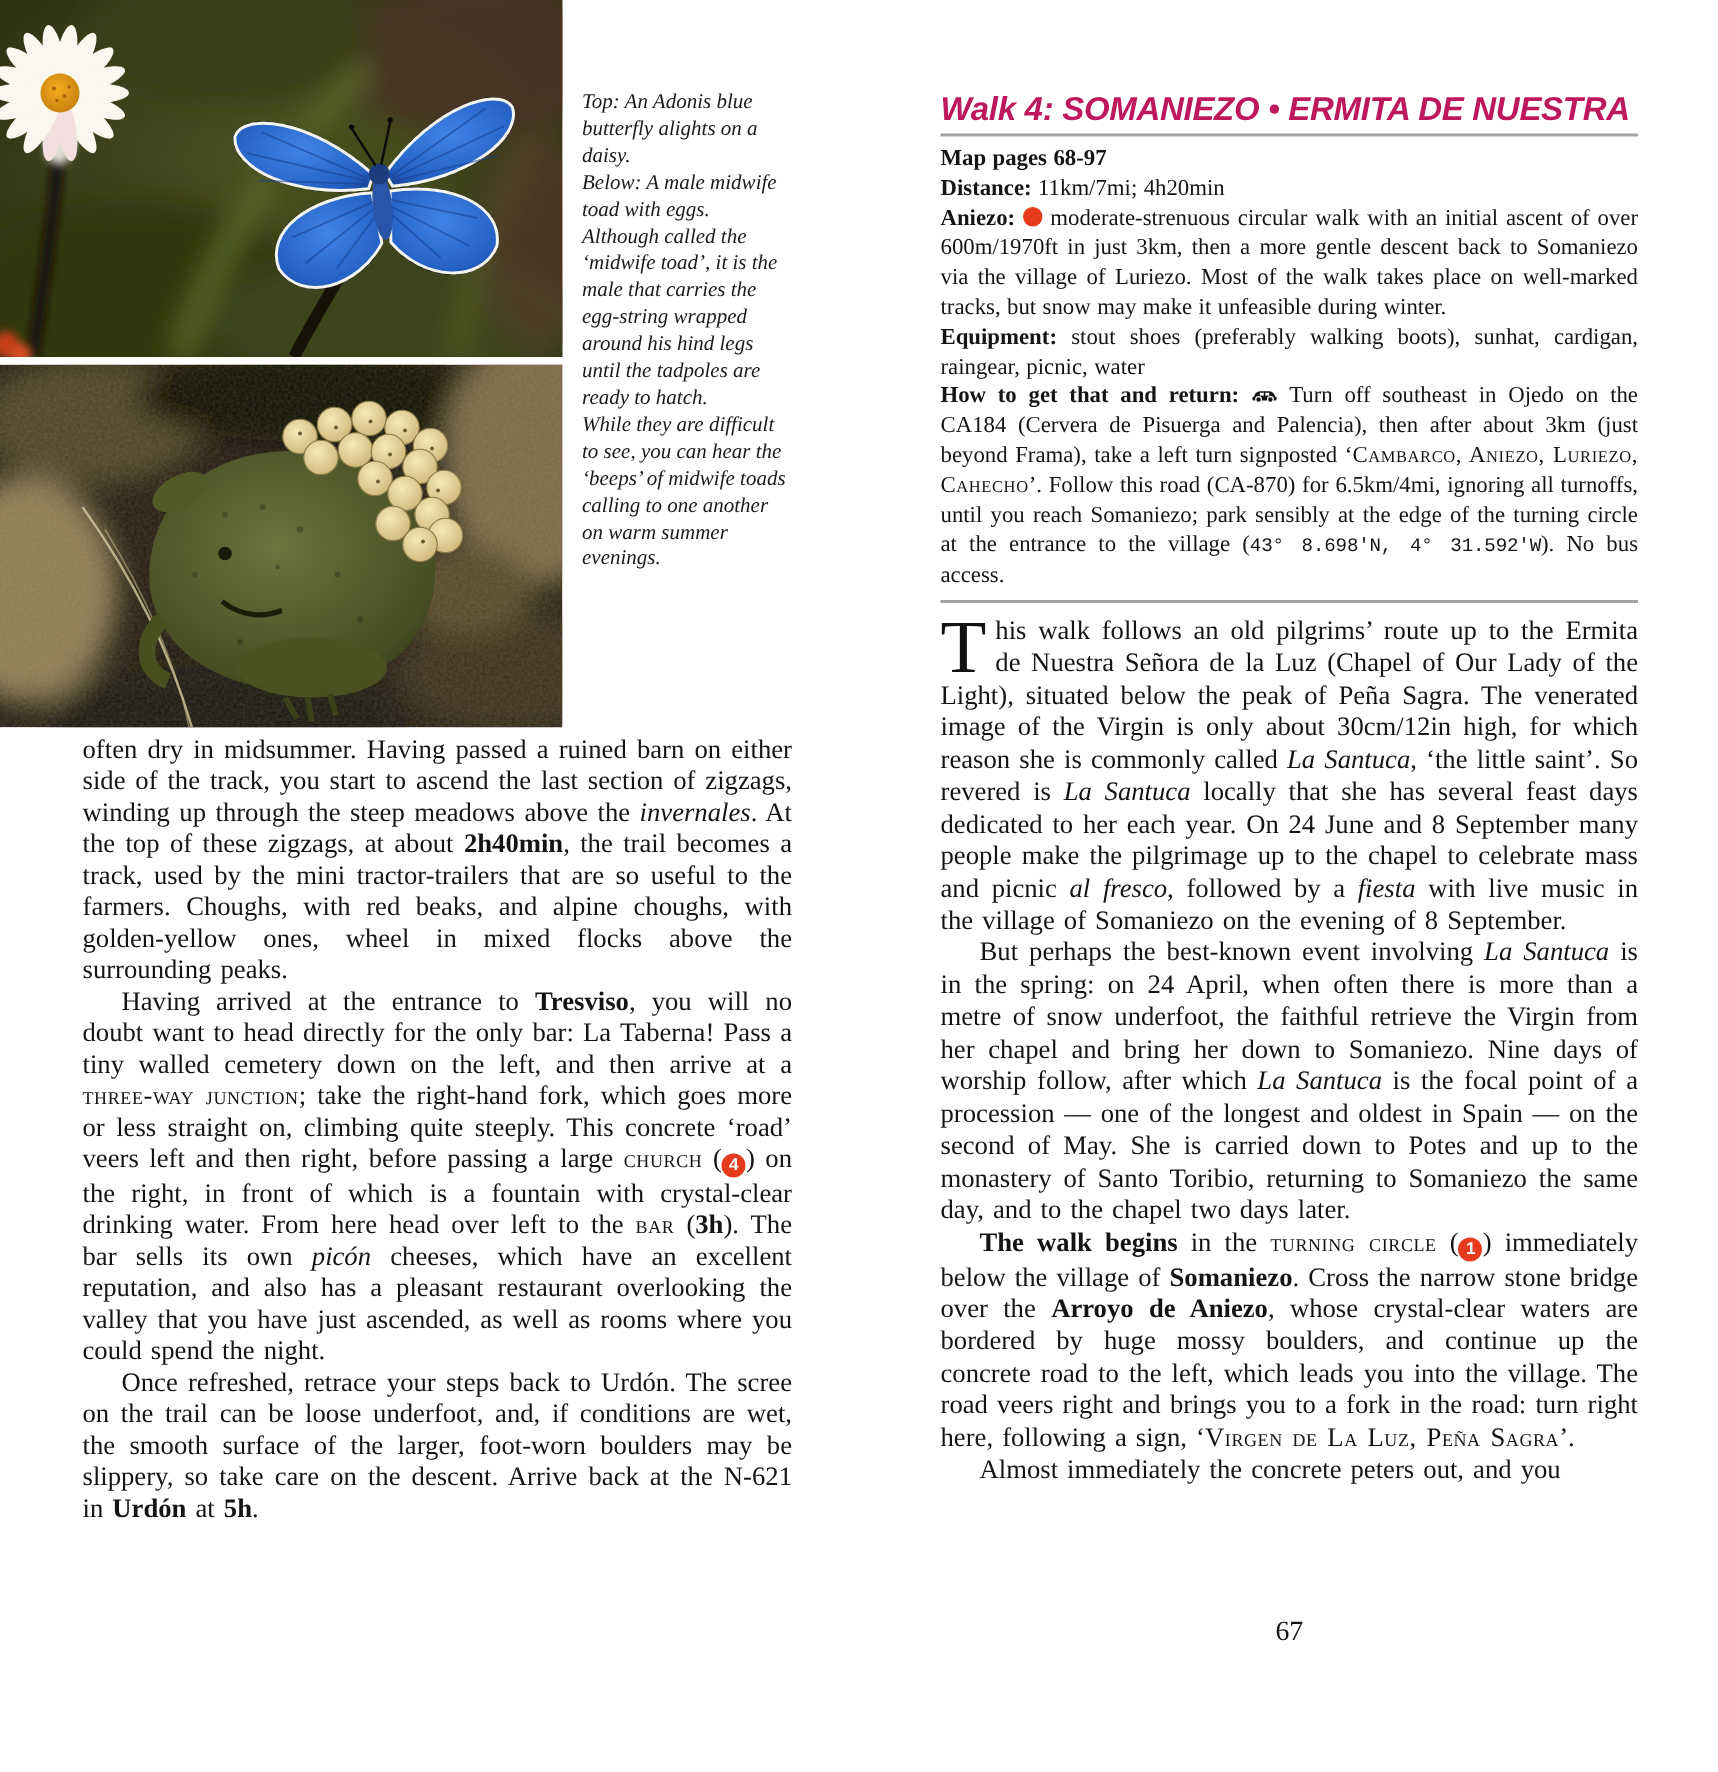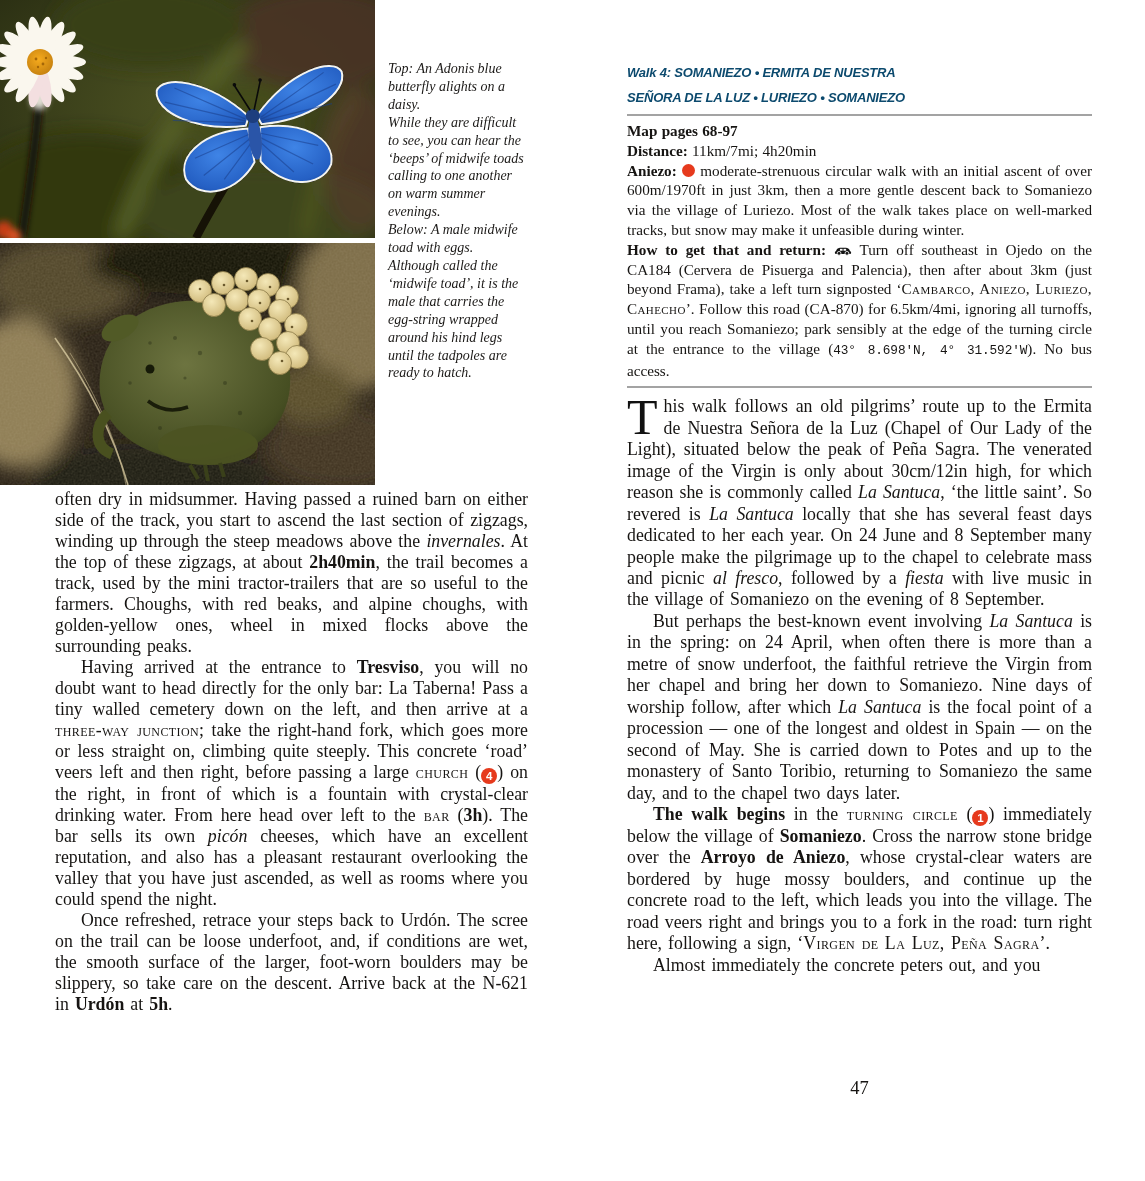--- a/index.html
+++ b/index.html
@@ -23,22 +23,22 @@
   .left-text p{margin:0;}
   p.indent{text-indent:26px;}
 
   .pageno{position:absolute;font-size:18.5px;color:#161412;text-align:center;}
   .pageno-left{left:42px;top:1078px;width:473px;}
   .pageno-right{left:627px;top:1078px;width:465px;}
 
   
   .right-page{position:absolute;left:627px;top:60px;width:465px;}
   .walk-heading{font-family:"Liberation Sans","DejaVu Sans",sans-serif;
-                font-weight:bold;font-style:italic;font-size:13px;line-height:25px;
-                color:#0c4a6e;white-space:nowrap;letter-spacing:-0.2px;margin:0;}
+                font-weight:bold;font-style:italic;font-size:22px;line-height:25px;
+                color:#be185d;white-space:nowrap;letter-spacing:-0.2px;margin:0;}
   .rule{border:none;border-top:2px solid #a3a3a3;margin:4px 0 5px 0;}
   .rule2{border:none;border-top:2px solid #a3a3a3;margin:6px 0 8px 0;}
   .info{font-size:15.2px;line-height:19.8px;text-align:justify;word-spacing:0.5px;}
   .info p{margin:0;}
   .main-text{font-size:17.8px;line-height:21.45px;text-align:justify;word-spacing:1.6px;}
   .main-text p{margin:0;}
 
   .dropcap{float:left;font-size:50px;line-height:39px;padding:2px 6px 0 0;color:#111;}
 
   
@@ -242,54 +242,54 @@
           <circle cx="260" cy="60" r="1.3"></circle>
         <circle cx="292" cy="84" r="1.3"></circle>
           <circle cx="252" cy="78" r="1.3"></circle>
           <circle cx="282" cy="118" r="1.3"></circle>
       </g>
     </svg>
   </div>
 
   <div class="caption">
       <p>Top: An Adonis blue butterfly alights on a daisy.</p>
+      <p>Below: A male midwife toad with eggs. Although called the ‘midwife toad’, it is the male that carries the egg-string wrapped around his hind legs until the tadpoles are ready to hatch.</p>
       <p>While they are difficult to see, you can hear the ‘beeps’ of midwife toads calling to one another on warm summer evenings.</p>
-      <p>Below: A male midwife toad with eggs. Although called the ‘midwife toad’, it is the male that carries the egg-string wrapped around his hind legs until the tadpoles are ready to hatch.</p>
     </div>
 
   <div class="left-text">
       <p class="">often dry in midsummer. Having passed a ruined barn on either side of the track, you start to ascend the last section of zigzags, winding up through the steep meadows above the <span class="seg-i">invernales</span>. At the top of these zigzags, at about <span class="seg-b">2h40min</span>, the trail becomes a track, used by the mini tractor-trailers that are so useful to the farmers. Choughs, with red beaks, and alpine choughs, with golden-yellow ones, wheel in mixed flocks above the surrounding peaks.</p>
       <p class="indent">Having arrived at the entrance to <span class="seg-b">Tresviso</span>, you will no doubt want to head directly for the only bar: La Taberna! Pass a tiny walled cemetery down on the left, and then arrive at a <span class="seg-sc">three-way junction</span>; take the right-hand fork, which goes more or less straight on, climbing quite steeply. This concrete ‘road’ veers left and then right, before passing a large <span class="seg-sc">church</span> (<span class="seg-badge">4</span>) on the right, in front of which is a fountain with crystal-clear drinking water. From here head over left to the <span class="seg-sc">bar</span> (<span class="seg-b">3h</span>). The bar sells its own <span class="seg-i">picón</span> cheeses, which have an excellent reputation, and also has a pleasant restaurant overlooking the valley that you have just ascended, as well as rooms where you could spend the night.</p>
       <p class="indent">Once refreshed, retrace your steps back to Urdón. The scree on the trail can be loose underfoot, and, if conditions are wet, the smooth surface of the larger, foot-worn boulders may be slippery, so take care on the descent. Arrive back at the N-621 in <span class="seg-b">Urdón</span> at <span class="seg-b">5h</span>.</p>
     </div>
 
 
   <div class="right-page">
     <h1 class="walk-heading">
       <div>Walk 4: SOMANIEZO • ERMITA DE NUESTRA</div>
-      <div>SEÑORA DE LA LUZ • LURIEZO • SOMANIEZO</div>
     </h1>
     <hr class="rule">
     <div class="info">
         <p class=""><span class="seg-b">Map pages 68-97</span></p>
         <p class=""><span class="seg-b">Distance: </span>11km/7mi; 4h20min</p>
         <p class=""><span class="seg-b">Aniezo: </span><span class="seg-dot"></span> moderate-strenuous circular walk with an initial ascent of over 600m/1970ft in just 3km, then a more gentle descent back to Somaniezo via the village of Luriezo. Most of the walk takes place on well-marked tracks, but snow may make it unfeasible during winter.</p>
+        <p class=""><span class="seg-b">Equipment: </span>stout shoes (preferably walking boots), sunhat, cardigan, raingear, picnic, water</p>
         <p class=""><span class="seg-b">How to get that and return: </span><span class="car-icon"><svg width="18" height="12" viewBox="0 0 20 13">
               <path d="M2 9 Q2.5 4.5 6.5 4 L13.5 4 Q17.5 4.5 18 9 Z" fill="#141414"></path>
               <rect x="1" y="8" width="18" height="3" rx="1.2" fill="#141414"></rect>
               <circle cx="5.6" cy="10.2" r="2.1" fill="#141414" stroke="#ffffff" stroke-width="0.9"></circle>
               <circle cx="14.4" cy="10.2" r="2.1" fill="#141414" stroke="#ffffff" stroke-width="0.9"></circle>
               <rect x="6.6" y="5.2" width="2.9" height="2.1" fill="#ffffff"></rect>
               <rect x="10.6" y="5.2" width="2.9" height="2.1" fill="#ffffff"></rect>
             </svg></span> Turn off southeast in Ojedo on the CA184 (Cervera de Pisuerga and Palencia), then after about 3km (just beyond Frama), take a left turn signposted ‘<span class="seg-sc">Cambarco, Aniezo, Luriezo, Cahecho</span>’. Follow this road (CA-870) for 6.5km/4mi, ignoring all turnoffs, until you reach Somaniezo; park sensibly at the edge of the turning circle at the entrance to the village (<span class="seg-sans">43° 8.698'N, 4° 31.592'W</span>). No bus access.</p>
       </div>
     <hr class="rule2">
     <div class="main-text">
         <p class=""><span class="dropcap">T</span>his walk follows an old pilgrims’ route up to the Ermita de Nuestra Señora de la Luz (Chapel of Our Lady of the Light), situated below the peak of Peña Sagra. The venerated image of the Virgin is only about 30cm/12in high, for which reason she is commonly called <span class="seg-i">La Santuca</span>, ‘the little saint’. So revered is <span class="seg-i">La Santuca</span> locally that she has several feast days dedicated to her each year. On 24 June and 8 September many people make the pilgrimage up to the chapel to celebrate mass and picnic <span class="seg-i">al fresco</span>, followed by a <span class="seg-i">fiesta</span> with live music in the village of Somaniezo on the evening of 8 September.</p>
         <p class="indent">But perhaps the best-known event involving <span class="seg-i">La Santuca</span> is in the spring: on 24 April, when often there is more than a metre of snow underfoot, the faithful retrieve the Virgin from her chapel and bring her down to Somaniezo. Nine days of worship follow, after which <span class="seg-i">La Santuca</span> is the focal point of a procession — one of the longest and oldest in Spain — on the second of May. She is carried down to Potes and up to the monastery of Santo Toribio, returning to Somaniezo the same day, and to the chapel two days later.</p>
         <p class="indent"><span class="seg-b">The walk begins</span> in the <span class="seg-sc">turning circle</span> (<span class="seg-badge">1</span>) immediately below the village of <span class="seg-b">Somaniezo</span>. Cross the narrow stone bridge over the <span class="seg-b">Arroyo de Aniezo</span>, whose crystal-clear waters are bordered by huge mossy boulders, and continue up the concrete road to the left, which leads you into the village. The road veers right and brings you to a fork in the road: turn right here, following a sign, ‘<span class="seg-sc">Virgen de La Luz, Peña Sagra</span>’.</p>
         <p class="indent">Almost immediately the concrete peters out, and you</p>
       </div>
   </div>
 
-  <div class="pageno pageno-right">47</div>
+  <div class="pageno pageno-right">67</div>
 
 </div>
 
 </body></html>

